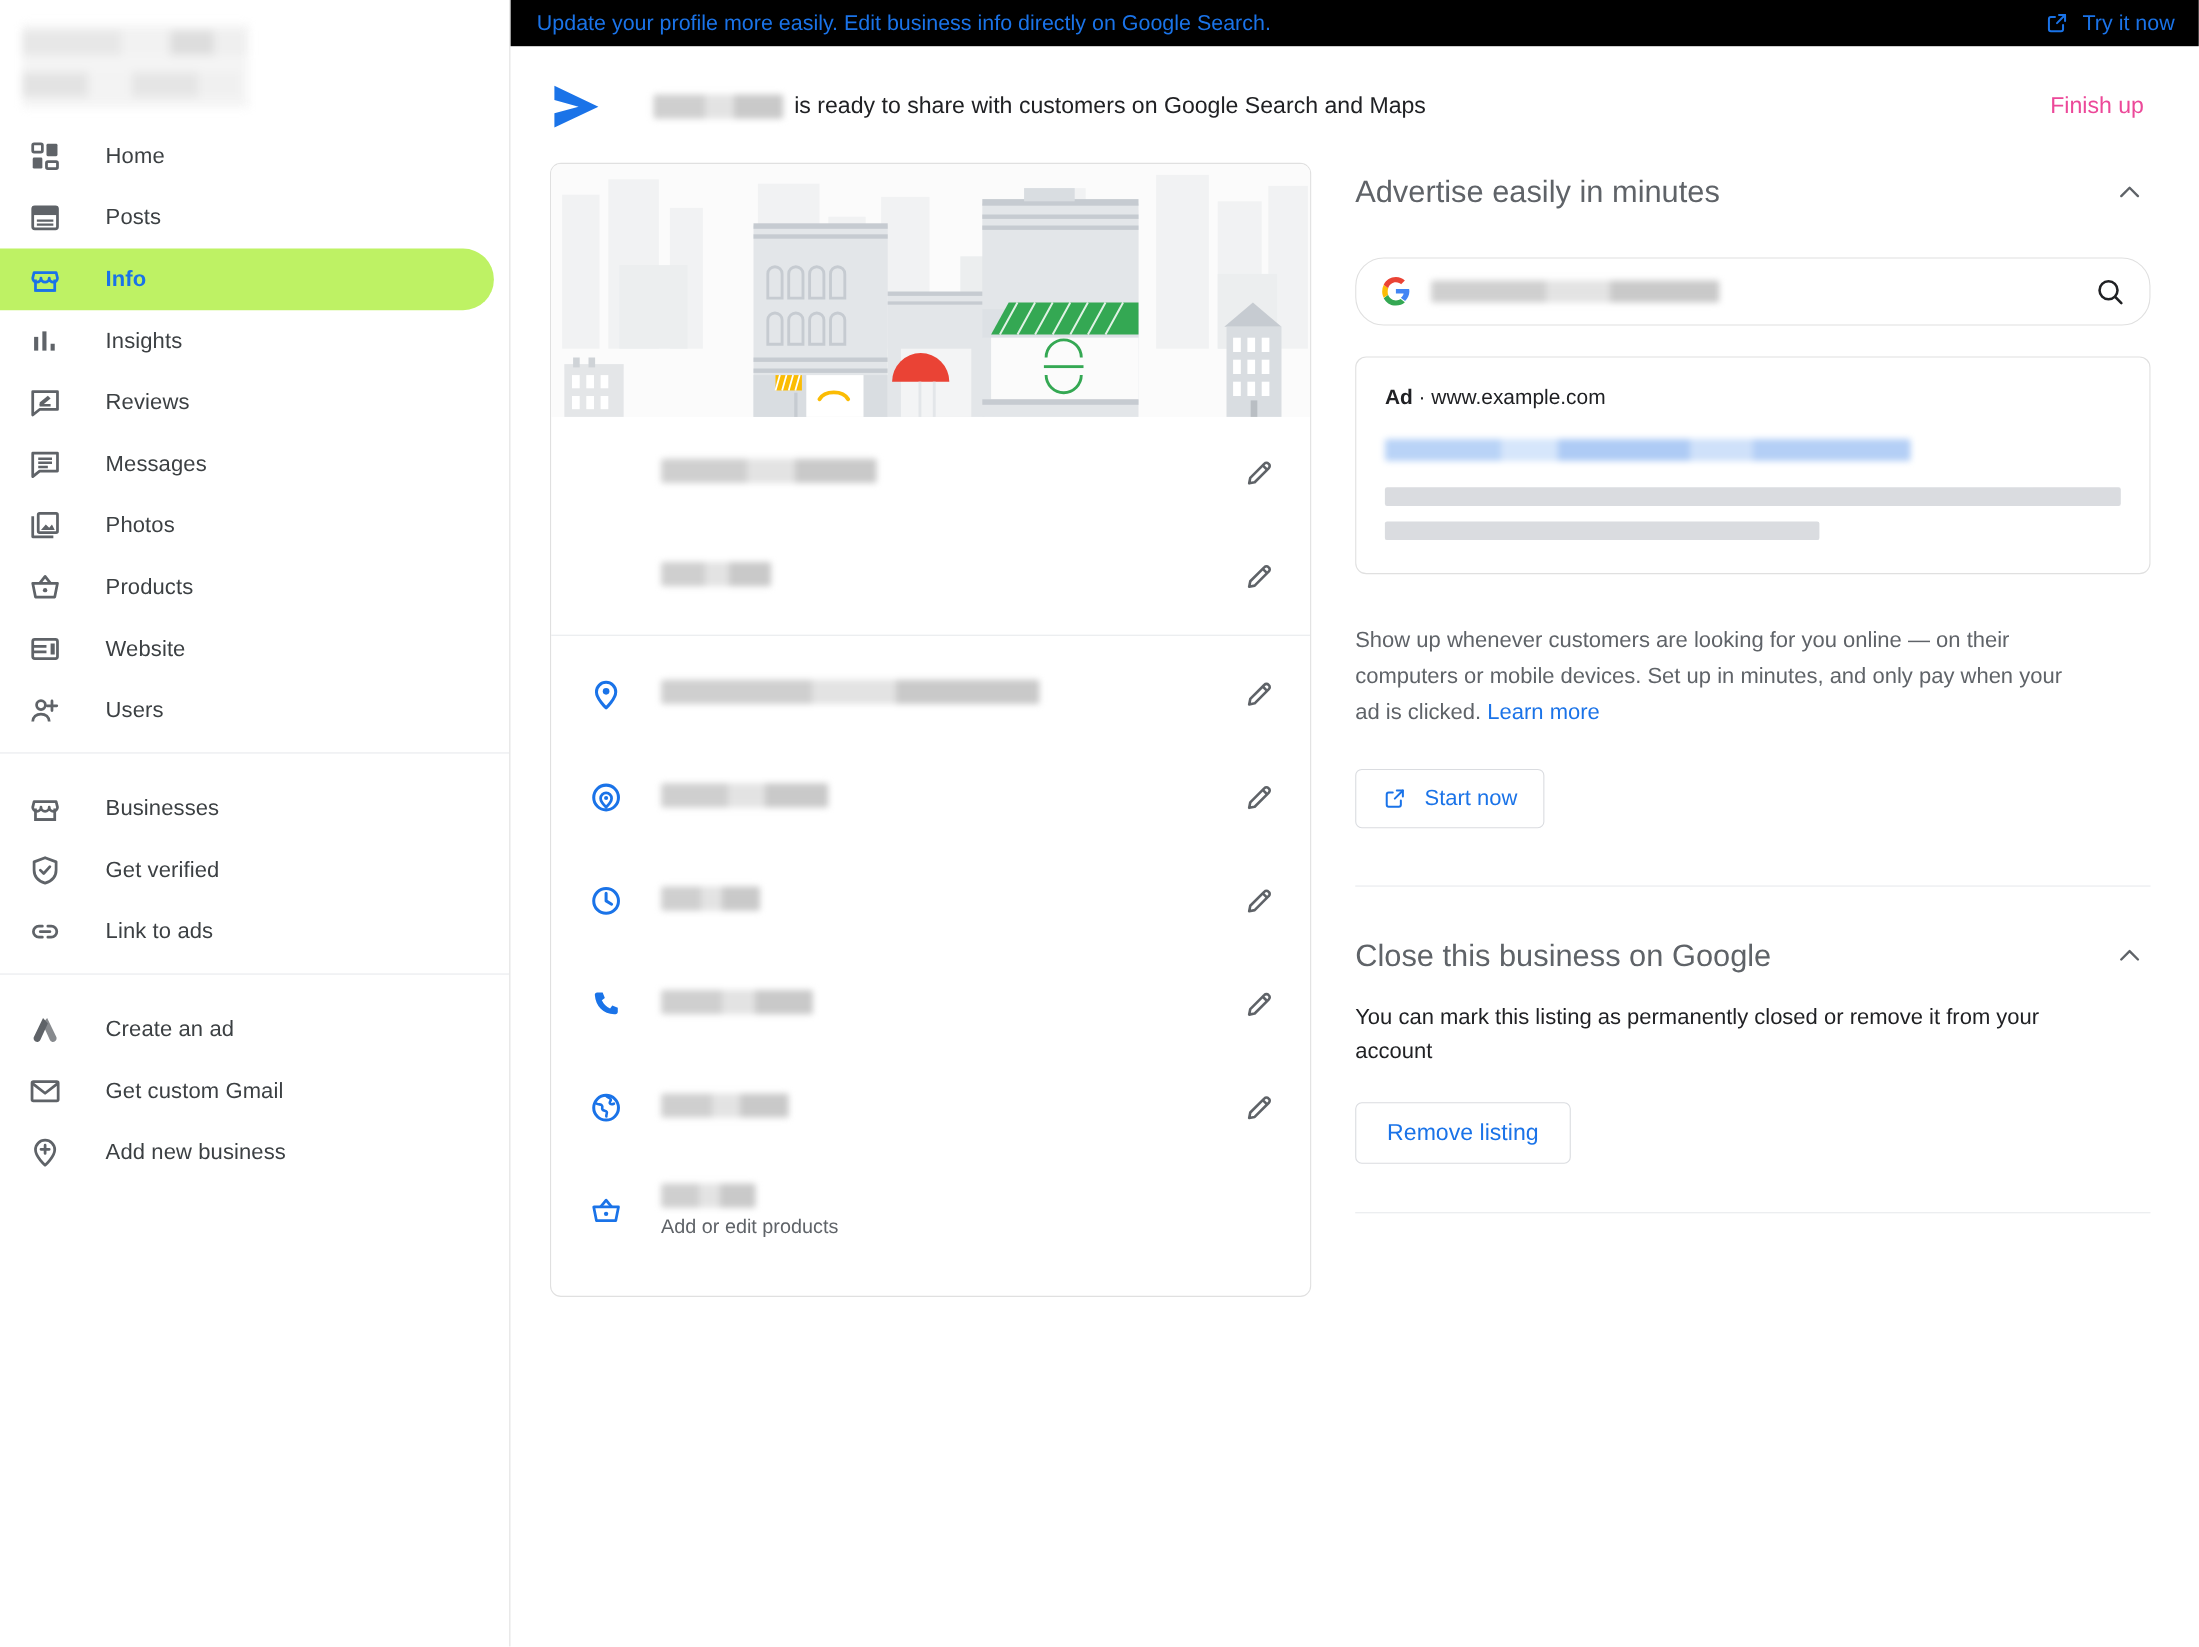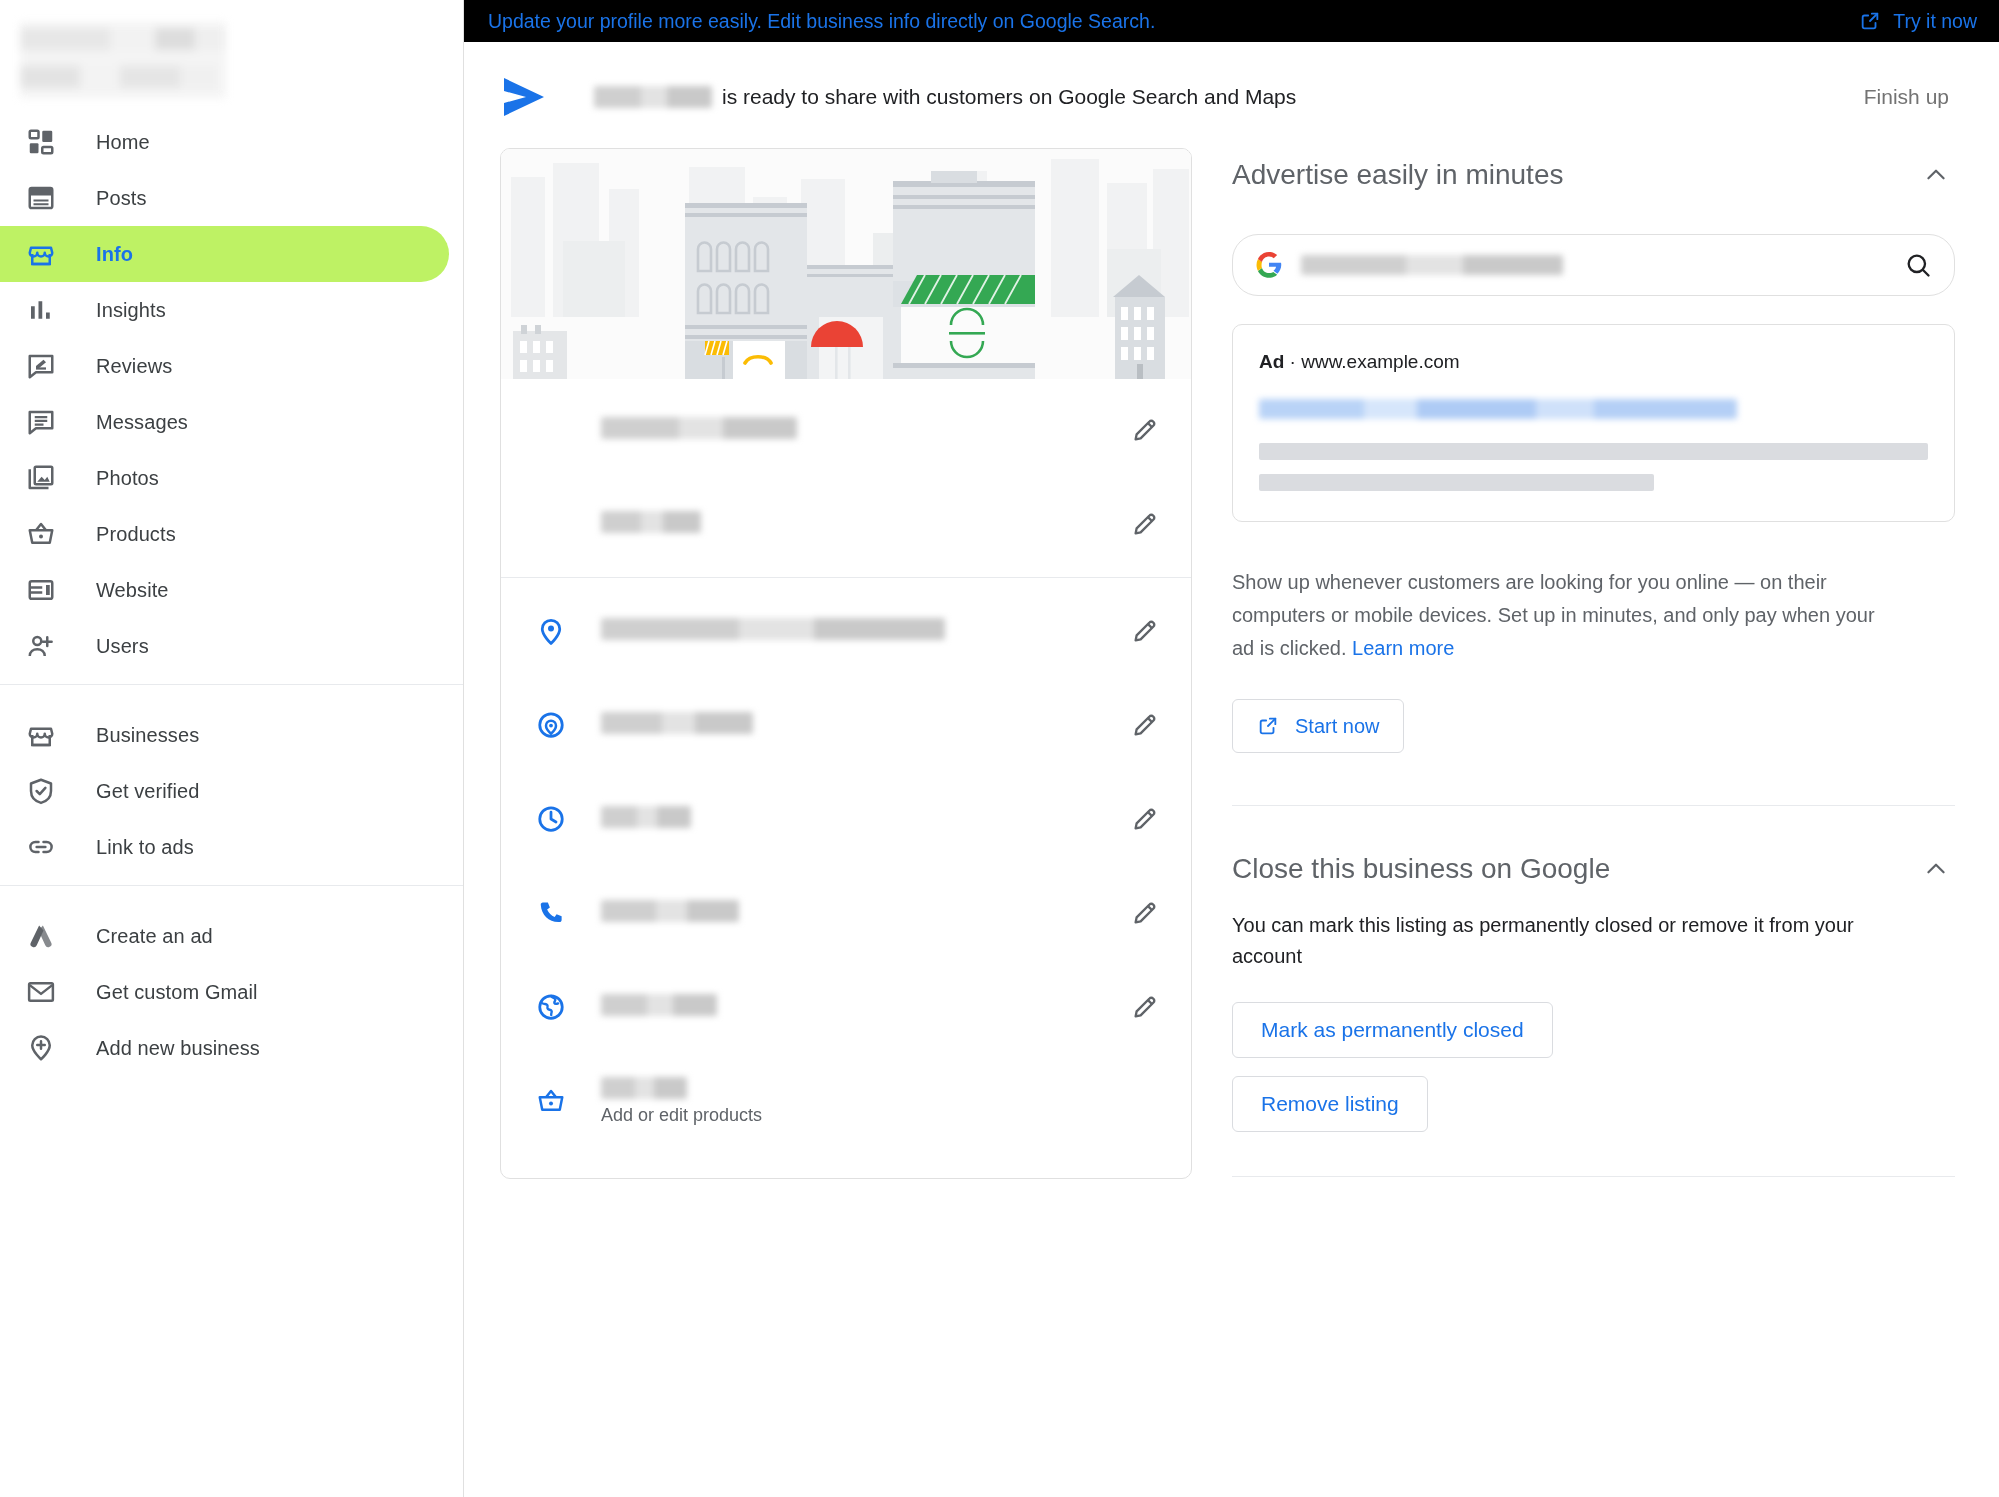--- a/index.html
+++ b/index.html
@@ -84,21 +84,21 @@
   .ready-arrow { width: 60px; flex: 0 0 60px; display:flex; align-items:center; }
   .ready-text {
     flex: 1 1 auto; font-size: 21px; color: #202124;
     display: flex; align-items: center; gap: 10px; margin-left: 34px;
   }
   .blur-chip {
     display:inline-block; height: 22px; border-radius: 2px;
     background: linear-gradient(90deg,#cfcfcf 0 40%, #e3e3e3 40% 62%, #c9c9c9 62% 100%);
     filter: blur(3px);
   }
-  .finish-up { color: #737373; font-size: 21px; cursor: pointer; padding-right: 14px; }
+  .finish-up { color: #ec4899; font-size: 21px; cursor: pointer; padding-right: 14px; }
 
   .columns { display: flex; padding: 0 36px; gap: 40px; }
 
   
   .info-card {
     width: 692px; flex: 0 0 692px;
     border: 1px solid #e0e0e0;
     border-radius: 10px;
     background: #fff;
     overflow: hidden;
@@ -669,21 +669,20 @@
             <div class="panel-head" style="margin-bottom:0">
               <span>Close this business on Google</span>
               <span class="chev">
                 <svg width="26" height="26" viewBox="0 0 24 24" fill="none" stroke="#5f6368" stroke-width="2" stroke-linecap="round" stroke-linejoin="round">
                     <polyline points="5 15 12 8 19 15"></polyline>
                   </svg>
               </span>
             </div>
             <p class="panel2-copy">You can mark this listing as permanently closed or remove it from your account</p>
             <div class="btn-stack" id="close-buttons">
-                <button class="btn-plain">Mark as permanently closed</button>
                 <button class="btn-plain">Remove listing</button>
               </div>
             <div class="divider-h2"></div>
           </div>
 
         </section>
       </div>
     </div>
   </div>
 </div>

